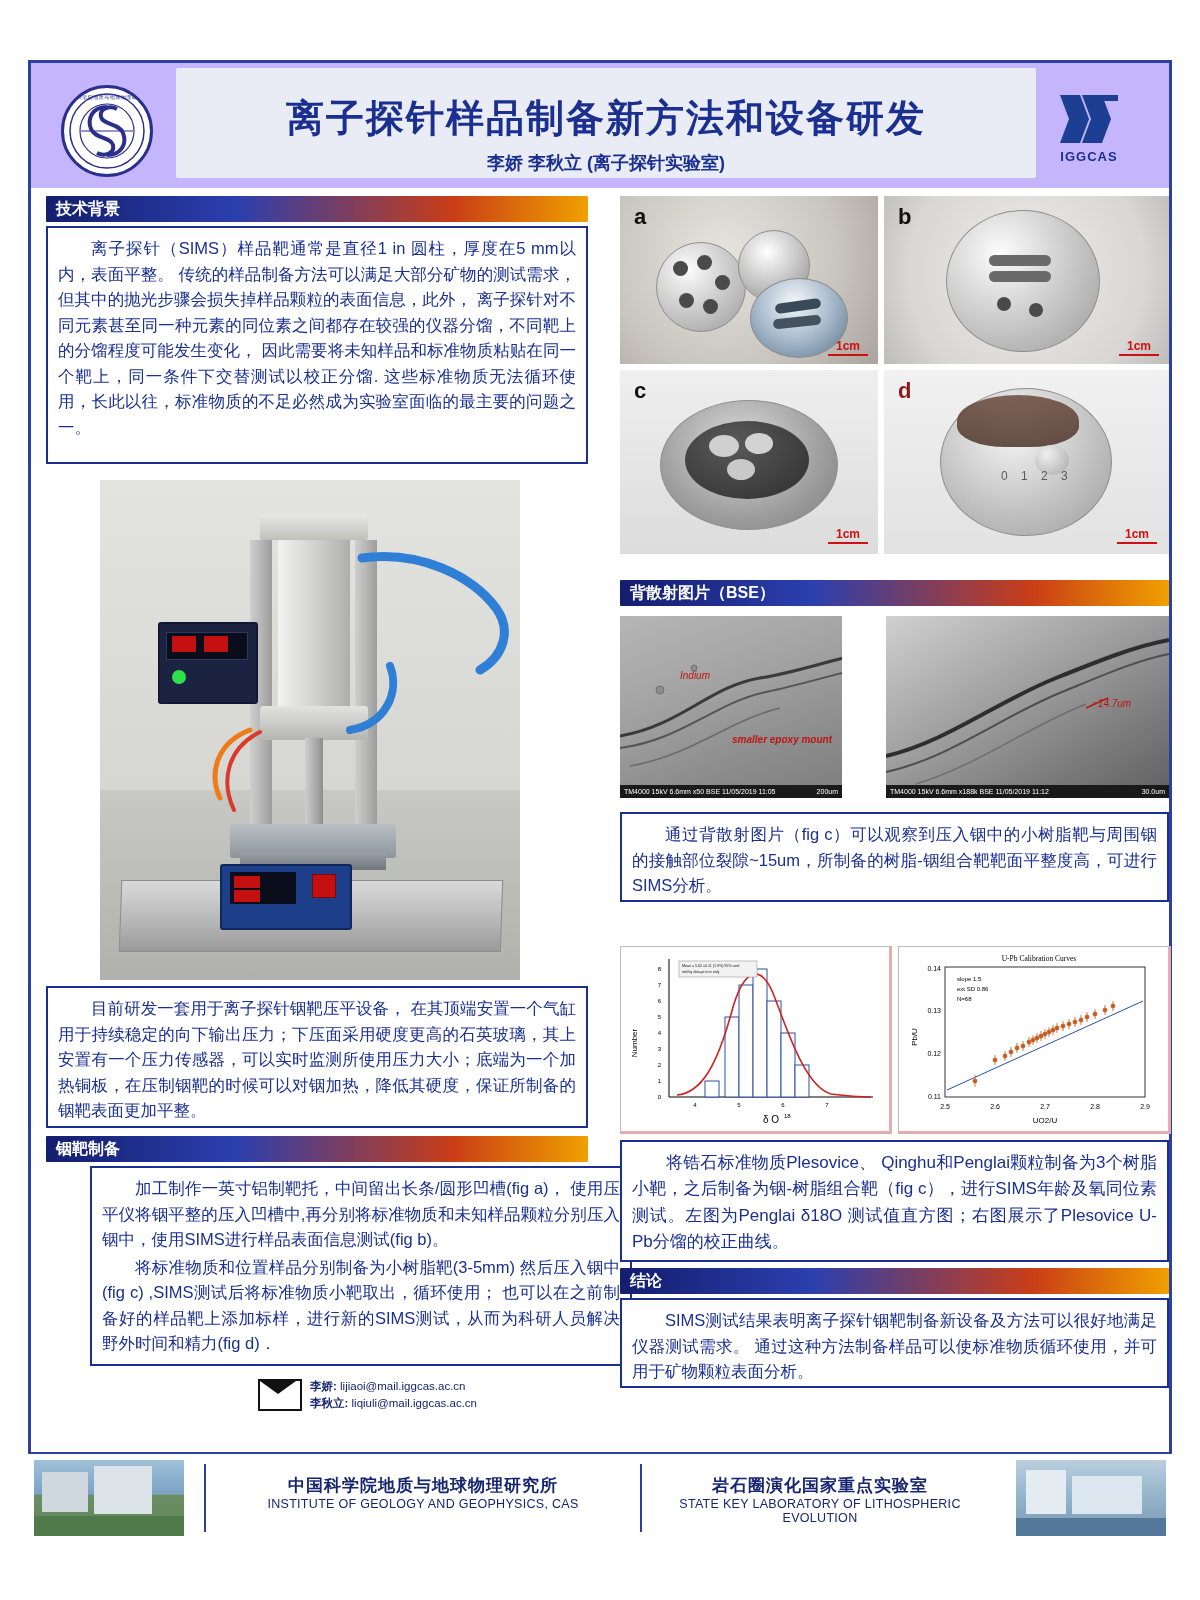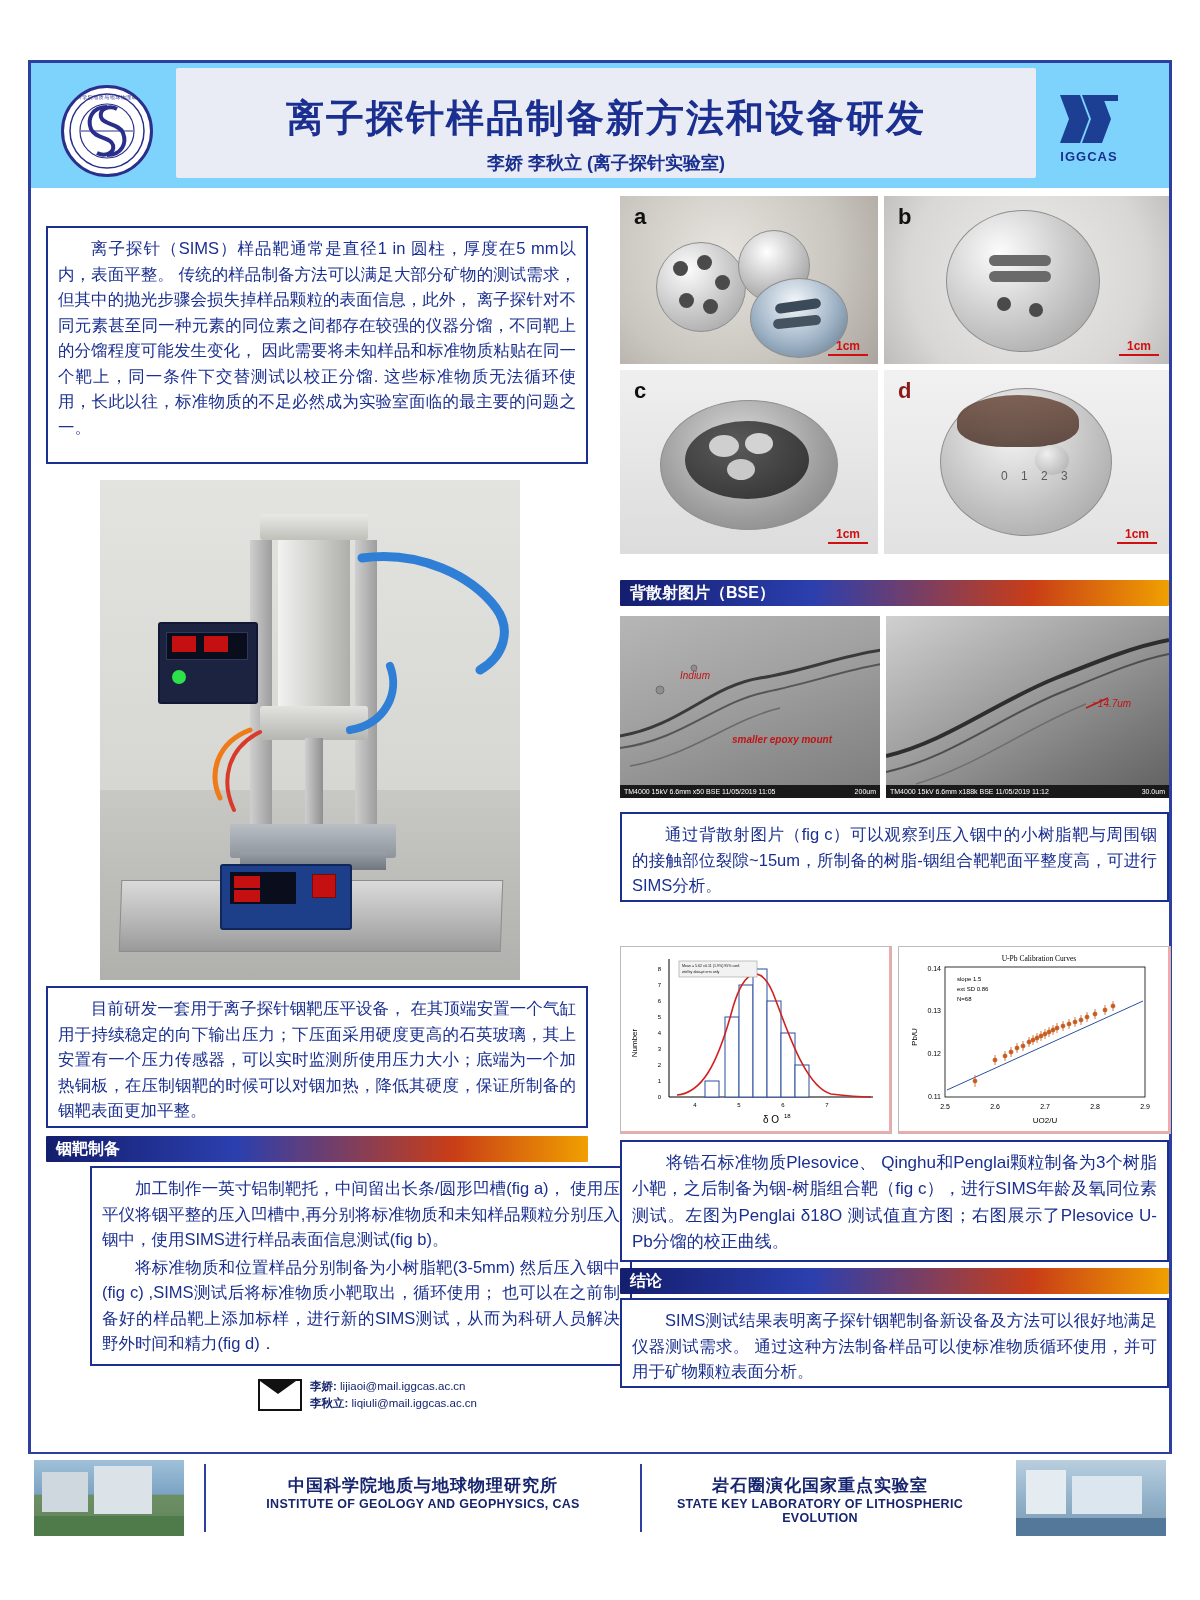--- a/index.html
+++ b/index.html
@@ -30,21 +30,21 @@
     border: 3px solid #2d3fa0;
     box-sizing: border-box;
   }
   
   .header {
     position: absolute;
     left: 31px;
     top: 63px;
     width: 1138px;
     height: 125px;
-    background: #7dd3fc;
+    background: #c4b5fd;
   }
   .title-plate {
     position: absolute;
     left: 145px;
     top: 5px;
     width: 860px;
     height: 110px;
     background: #e9ecf5;
     border-radius: 2px;
   }
@@ -271,21 +271,21 @@
     text-align: center;
     color: #16256e;
   }
   .footer-txt .cn {
     font-size: 17px;
     font-weight: bold;
     letter-spacing: 1px;
   }
   .footer-txt .en {
     font-size: 12.5px;
-    font-weight: bold;
+    font-weight: normal;
     letter-spacing: .3px;
   }
   .contact {
     position: absolute;
     left: 258px;
     top: 1372px;
     width: 330px;
     height: 46px;
     display: flex;
     align-items: center;
@@ -342,20 +342,21 @@
     <div class="logo-right">
       <svg class="chev" viewBox="0 0 62 56">
         <polygon points="2,4 22,4 31,28 22,52 2,52 11,28" fill="#1c3f94"></polygon>
         <polygon points="24,4 44,4 53,28 44,52 24,52 33,28" fill="#1c3f94"></polygon>
         <polygon points="40,4 60,4 60,10 46,10" fill="#1c3f94"></polygon>
       </svg>
       <div class="sklbl">IGGCAS</div>
     </div>
   </div>
 
+  <div class="sec-bar" style="left:46px; top:196px; width:542px;">技术背景</div>
 
   <div class="tbox" style="left:46px; top:226px; width:542px; height:238px;">
     <p>离子探针（SIMS）样品靶通常是直径1 in 圆柱，厚度在5 mm以内，表面平整。 传统的样品制备方法可以满足大部分矿物的测试需求，但其中的抛光步骤会损失掉样品颗粒的表面信息，此外， 离子探针对不同元素甚至同一种元素的同位素之间都存在较强的仪器分馏，不同靶上的分馏程度可能发生变化， 因此需要将未知样品和标准物质粘贴在同一个靶上，同一条件下交替测试以校正分馏. 这些标准物质无法循环使用，长此以往，标准物质的不足必然成为实验室面临的最主要的问题之一。</p>
   </div>
 
   <div class="equip">
 
     <div style="position:absolute;left:0;top:0;width:100%;height:62%;background:linear-gradient(180deg,#e3e3df 0%,#d6d6d2 100%);"></div>
     <div style="position:absolute;left:0;top:62%;width:100%;height:38%;background:linear-gradient(180deg,#c8c8c4 0%,#b0b0ac 100%);"></div>
 
@@ -465,21 +466,21 @@
       <div style="position:absolute;left:20px;top:80px;font-size:12px;color:#5a5a5a;letter-spacing:5px;margin-left:40px;">0 1 2 3</div>
     </div>
     <div class="plabel" style="left:14px; top:8px; color:#8a1a1a;">d</div>
     <div class="scalebar" style="right:12px; bottom:10px; width:40px;">
       <span>1cm</span><span class="line"></span>
     </div>
   </div>
 
   <div class="sec-bar" style="left:620px; top:580px; width:549px;">背散射图片（BSE）</div>
 
-  <div class="bse" style="left:620px; top:616px; width:260px; height:182px;">
+  <div class="bse" style="left:620px; top:616px; width:222px; height:182px;">
     <div style="position:absolute;inset:0;background:linear-gradient(160deg,#b6b6b6 0%,#a2a2a2 40%,#8e8e8e 70%,#7d7d7d 100%);"></div>
     <svg width="262" height="170" style="position:absolute;left:0;top:0;">
       <path d="M0 120 C60 110 90 70 140 62 C180 56 220 40 262 34" fill="none" stroke="#3a3a3a" stroke-width="3"></path>
       <path d="M0 132 C62 124 96 86 146 76 C186 68 226 54 262 48" fill="none" stroke="#555" stroke-width="2"></path>
       <path d="M10 150 C70 140 110 104 160 92" fill="none" stroke="#6a6a6a" stroke-width="1.5"></path>
       <circle cx="40" cy="74" r="4" fill="#8e8e8e" stroke="#6f6f6f"></circle>
       <circle cx="74" cy="52" r="3" fill="#8e8e8e" stroke="#6f6f6f"></circle>
     </svg>
     <div class="tag" style="left:60px; top:54px;">Indium</div>
     <div class="tag" style="left:112px; top:118px;font-weight:bold;">smaller epoxy mount</div>

